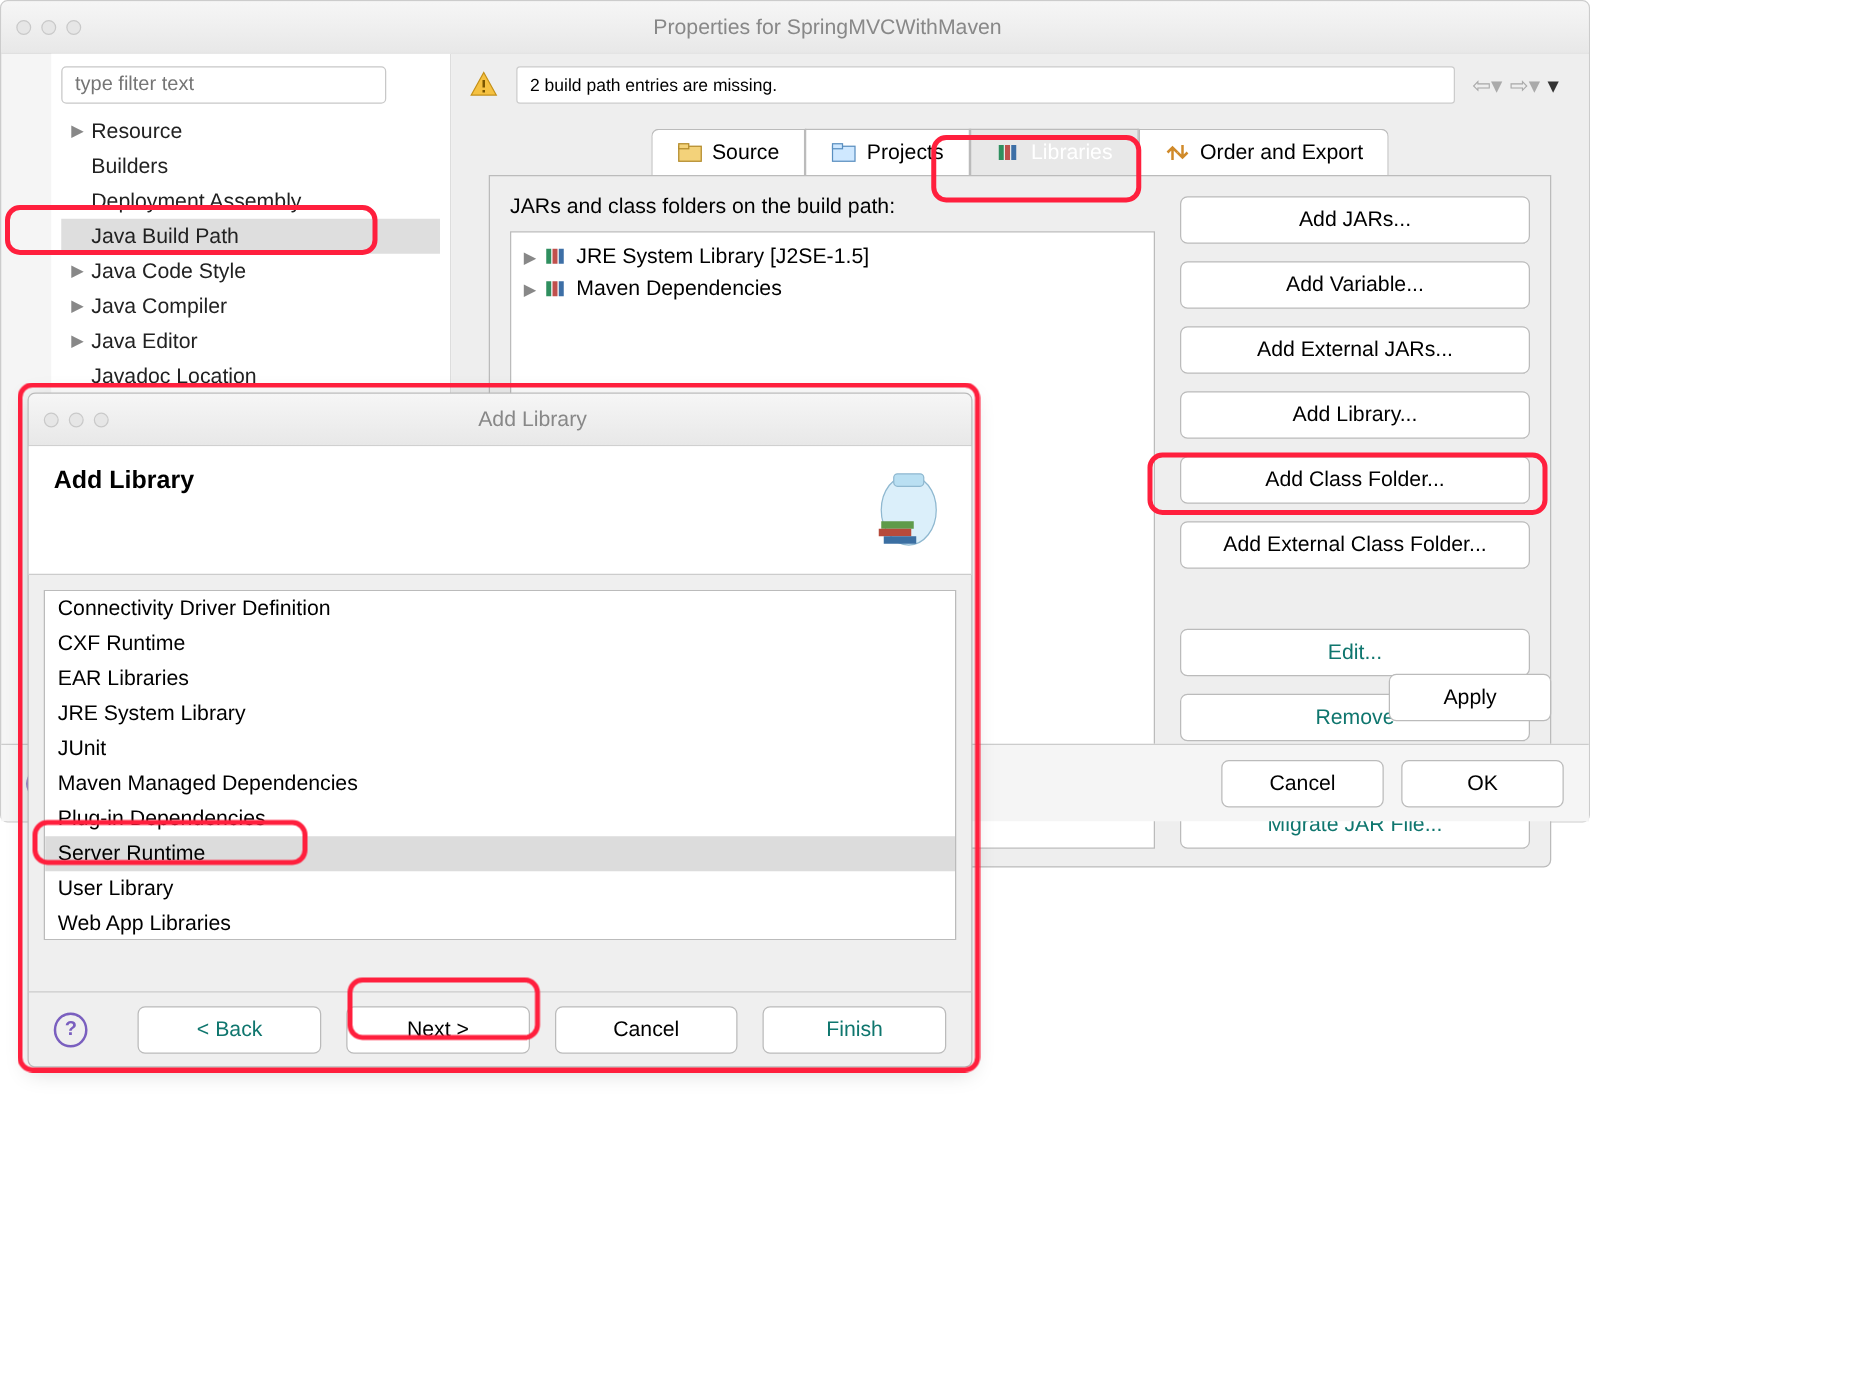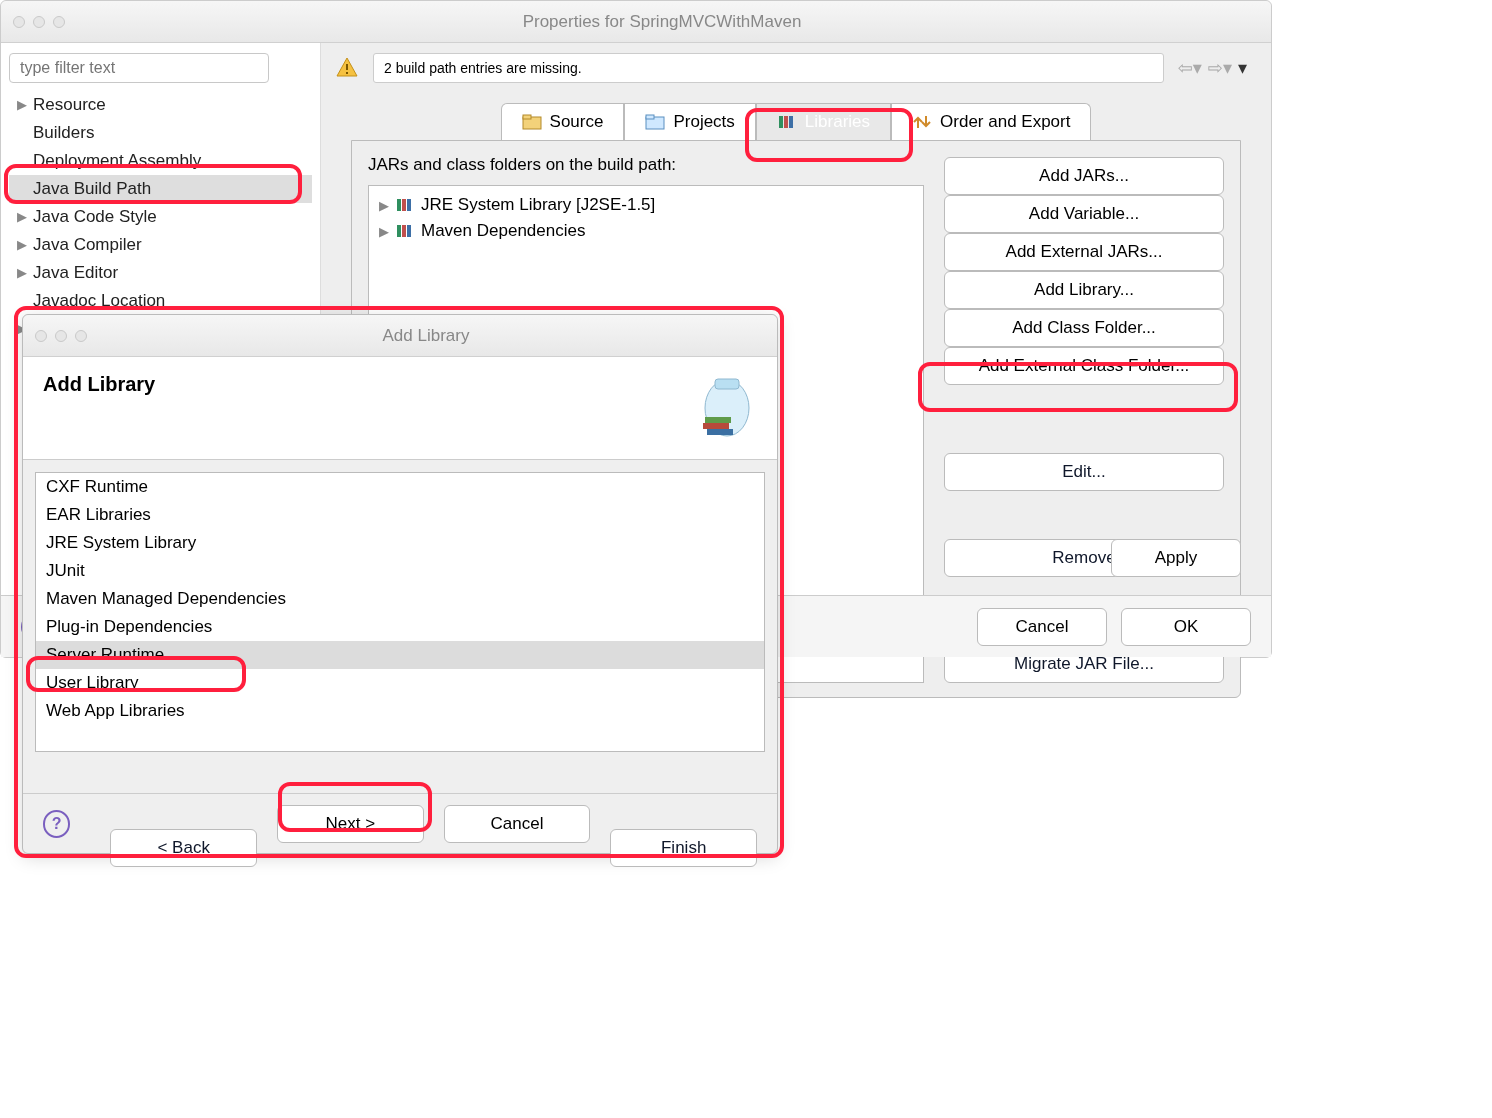--- a/index.html
+++ b/index.html
@@ -5,21 +5,21 @@
 * { box-sizing: border-box; margin: 0; padding: 0; font-family: -apple-system, "Helvetica Neue", Arial, sans-serif; }
 body { background: #fff; width: 1492px; height: 1118px; position: relative; overflow: hidden; }
 
 
 .main-window { position: absolute; left: 0; top: 0; width: 1272px; height: 658px; background: #f5f5f5; border-radius: 6px; border: 1px solid #ccc; }
 .titlebar { height: 42px; background: linear-gradient(#f6f6f6,#e8e8e8); border-bottom: 1px solid #d0d0d0; display: flex; align-items: center; padding: 0 12px; border-radius: 6px 6px 0 0; }
 .traffic { display: flex; gap: 8px; }
 .traffic span { width: 12px; height: 12px; border-radius: 50%; background: #e6e6e6; border:1px solid #c9c9c9; }
 .titlebar .title { flex: 1; text-align: center; color: #888; font-size: 17px; }
 
-.body { display: flex; height: calc(100% - 42px); }
+.body { display: flex; height: calc(100% - 42px); padding-left: 40px; }
 .sidebar { width: 320px; border-right: 1px solid #ddd; background: #fff; padding: 10px 8px; }
 .filter { width: 260px; height: 30px; border: 1px solid #c8c8c8; border-radius: 4px; padding: 4px 10px; font-size: 16px; color: #bbb; margin-bottom: 8px; }
 .tree-item { font-size: 17px; padding: 4px 6px 4px 24px; position: relative; color: #222; }
 .tree-item .arrow { position: absolute; left: 8px; top: 6px; color: #888; font-size: 13px; }
 .tree-item.selected { background: #dedede; }
 
 .main { flex:1; background: #eee; display:flex; flex-direction:column; }
 .warning-bar { display:flex; align-items:center; padding: 10px 14px; gap:14px; }
 .warning-icon { width:24px; height:24px; }
 .warning-text { flex:1; background:#fff; border:1px solid #ccc; border-radius:3px; padding:6px 10px; font-size:14px; }
@@ -33,23 +33,23 @@
 .tab.selected .lbl { color:#fff; }
 .tab-icon { width:20px; height:16px; }
 
 .content-area { background:#eee; margin: 0 30px 0 30px; border:1px solid #bbb; border-radius:0 0 6px 6px; padding:14px 16px; display:flex; gap:20px; flex:1; }
 .section-label { font-size:17px; margin-bottom:10px; }
 .lib-list { background:#fff; border:1px solid #bbb; flex:1; padding:6px; }
 .lib-item { display:flex; align-items:center; gap:6px; font-size:17px; padding:3px 4px; }
 .disclose { color:#888; font-size:13px; }
 .books-icon { width:20px; height:16px; }
 
-.side-buttons { width:280px; display:flex; flex-direction:column; padding-top:2px; }
+.side-buttons { width:280px; display:flex; flex-direction:column; gap:14px; padding-top:2px; }
 .btn { background:#fff; border:1px solid #bbb; border-radius:6px; padding:8px 10px; font-size:17px; text-align:center; cursor:pointer; }
-.btn.disabled { color:#0f172a;margin-top:48px; }
+.btn.disabled { color:#0f766e; }
 
 .footer { position:absolute; bottom:0; left:0; right:0; height:62px; border-top:1px solid #ccc; display:flex; align-items:center; padding:0 20px; gap:14px; background:#f5f5f5; }
 .footer .spacer { flex:1; }
 .apply-row { position:absolute; right:30px; bottom:80px; }
 .help-icon { width:28px; height:28px; border:2px solid #7a5fbf; border-radius:50%; display:flex; align-items:center; justify-content:center; color:#7a5fbf; font-weight:bold; }
 
 
 .dialog { position:absolute; left:22px; top:314px; width:756px; height:540px; background:#efefef; border:1px solid #bbb; border-radius:6px; box-shadow:0 4px 18px rgba(0,0,0,0.15); }
 .dialog .titlebar { background:linear-gradient(#f6f6f6,#e8e8e8); }
 .dialog-head { padding:16px 20px; background:#fff; display:flex; gap:10px; border-bottom:1px solid #ccc; }
@@ -206,20 +206,21 @@
     </div>
     <svg class="jar-icon" viewBox="0 0 90 70">
       <ellipse cx="60" cy="35" rx="22" ry="28" fill="#dbeffa" stroke="#8fb8d0"></ellipse>
       <rect x="48" y="6" width="24" height="10" rx="3" fill="#b9dff2" stroke="#8fb8d0"></rect>
       <rect x="38" y="44" width="26" height="6" fill="#5f9b4a"></rect>
       <rect x="36" y="50" width="26" height="6" fill="#b74a3b"></rect>
       <rect x="40" y="56" width="26" height="6" fill="#3b6fa2"></rect>
     </svg>
   </div>
   <div class="list-box" id="dlglist">
+      <div class="list-row">Connectivity Driver Definition</div>
       <div class="list-row">CXF Runtime</div>
       <div class="list-row">EAR Libraries</div>
       <div class="list-row">JRE System Library</div>
       <div class="list-row">JUnit</div>
       <div class="list-row">Maven Managed Dependencies</div>
       <div class="list-row">Plug-in Dependencies</div>
       <div class="list-row selected">Server Runtime</div>
       <div class="list-row">User Library</div>
       <div class="list-row">Web App Libraries</div>
     </div>

